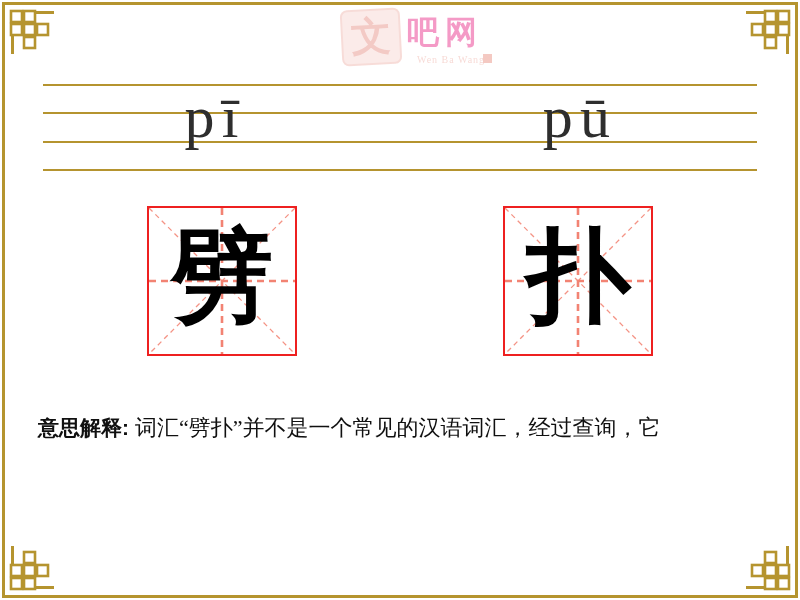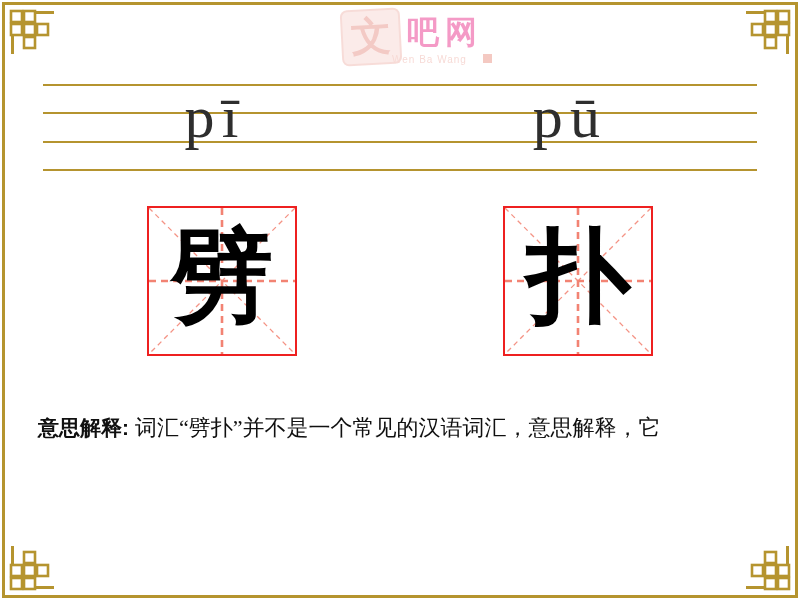--- a/index.html
+++ b/index.html
@@ -18,29 +18,29 @@
   .corner rect{fill:none;stroke:#b5942f;stroke-width:2.6;}
   .corner line{stroke:#b5942f;stroke-width:3;}
   
   .watermark{position:absolute;left:341px;top:7px;width:155px;height:60px;opacity:.55;}
   .stamp{position:absolute;left:0;top:2px;width:56px;height:52px;background:#f9dcd8;
          border:2px solid #f2c1ba;border-radius:7px;display:flex;align-items:center;
          justify-content:center;transform:rotate(-3deg);}
   .stamp-char{font-size:40px;line-height:1;color:#eb9f97;font-weight:bold;}
   .wm-name{position:absolute;left:66px;top:9px;font-size:32px;line-height:1;
            letter-spacing:6px;color:#ec4899;font-weight:bold;}
-  .wm-sub{position:absolute;left:51px;top:48px;font-size:10px;line-height:1;
-          color:#f1bcb4;letter-spacing:1px;font-family:Liberation Sans, sans-serif;}
+  .wm-sub{position:absolute;left:76px;top:48px;font-size:10px;line-height:1;
+          color:#f1bcb4;letter-spacing:1px;font-family:Liberation Serif, serif;}
   .wm-square{position:absolute;left:142px;top:47px;width:9px;height:9px;background:#ec9d92;}
   
   .pline{position:absolute;left:43px;width:714px;height:2px;background:#b5942f;}
   .pl1{top:84px;} .pl2{top:112px;} .pl3{top:141px;} .pl4{top:169px;}
   .pinyin{position:absolute;top:87px;width:180px;text-align:center;font-size:60px;
           line-height:1;letter-spacing:.12em;color:#2e2e2e;}
-  .py1{left:125px;} .py2{left:480px;}
+  .py1{left:125px;} .py2{left:490px;}
   
   .charbox{position:absolute;top:206px;width:150px;height:150px;box-sizing:border-box;
            border:2px solid #ee2020;background:#fff;}
   .cb1{left:147px;} .cb2{left:503px;}
   .charbox svg{position:absolute;left:0;top:0;width:146px;height:146px;}
   .charbox .diag{stroke:#f49385;stroke-width:1.3;stroke-dasharray:5 4;}
   .charbox .mid{stroke:#f28373;stroke-width:2.6;stroke-dasharray:7 5;}
   .hanzi{position:absolute;left:0;top:0;width:146px;height:146px;display:flex;
          align-items:center;justify-content:center;font-size:103px;line-height:1;
          font-weight:bold;color:#000;transform:translateY(-5px);}
@@ -129,17 +129,17 @@
       <line class="diag" x1="0" y1="0" x2="146" y2="146"></line>
       <line class="diag" x1="146" y1="0" x2="0" y2="146"></line>
       <line class="mid" x1="73" y1="0" x2="73" y2="146"></line>
       <line class="mid" x1="0" y1="73" x2="146" y2="73"></line>
     </svg>
     <div class="hanzi">扑</div>
   </div>
 
   <div class="explain">
     <div>
-      <b>意思解释:</b><span>词汇“劈扑”并不是一个常见的汉语词汇，意思解释，它</span>
+      <b>意思解释:</b><span>词汇“劈扑”并不是一个常见的汉语词汇，经过查询，它</span>
     </div>
   </div>
 
 </div>
 
 </body></html>

